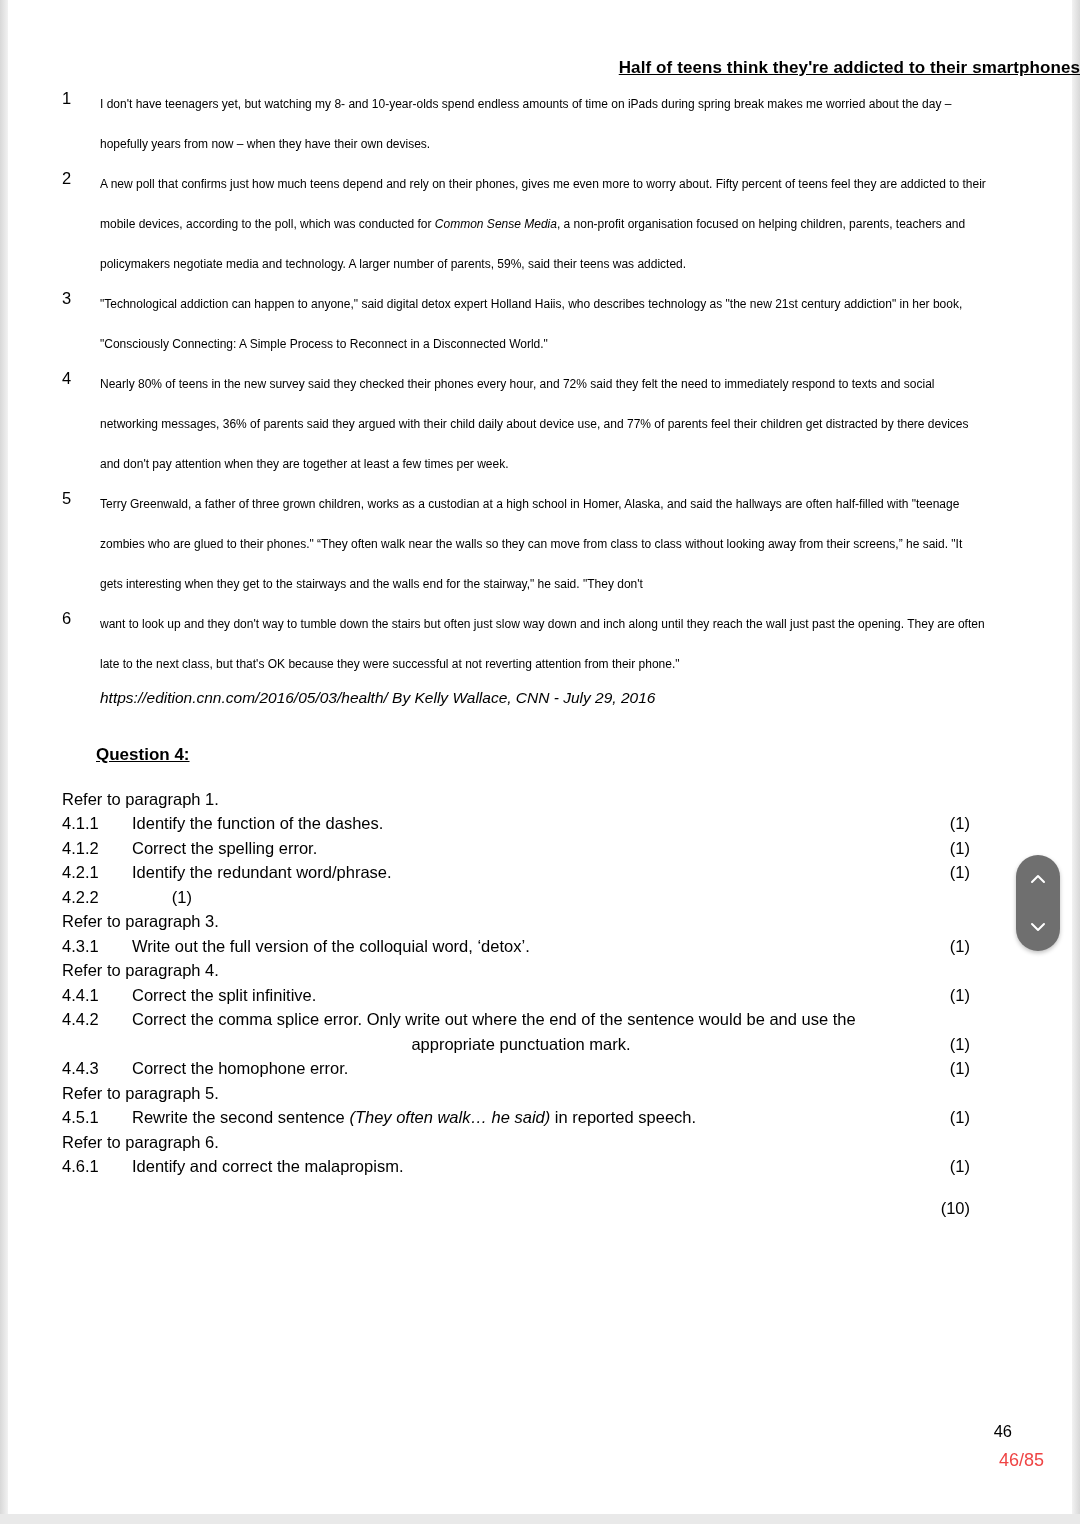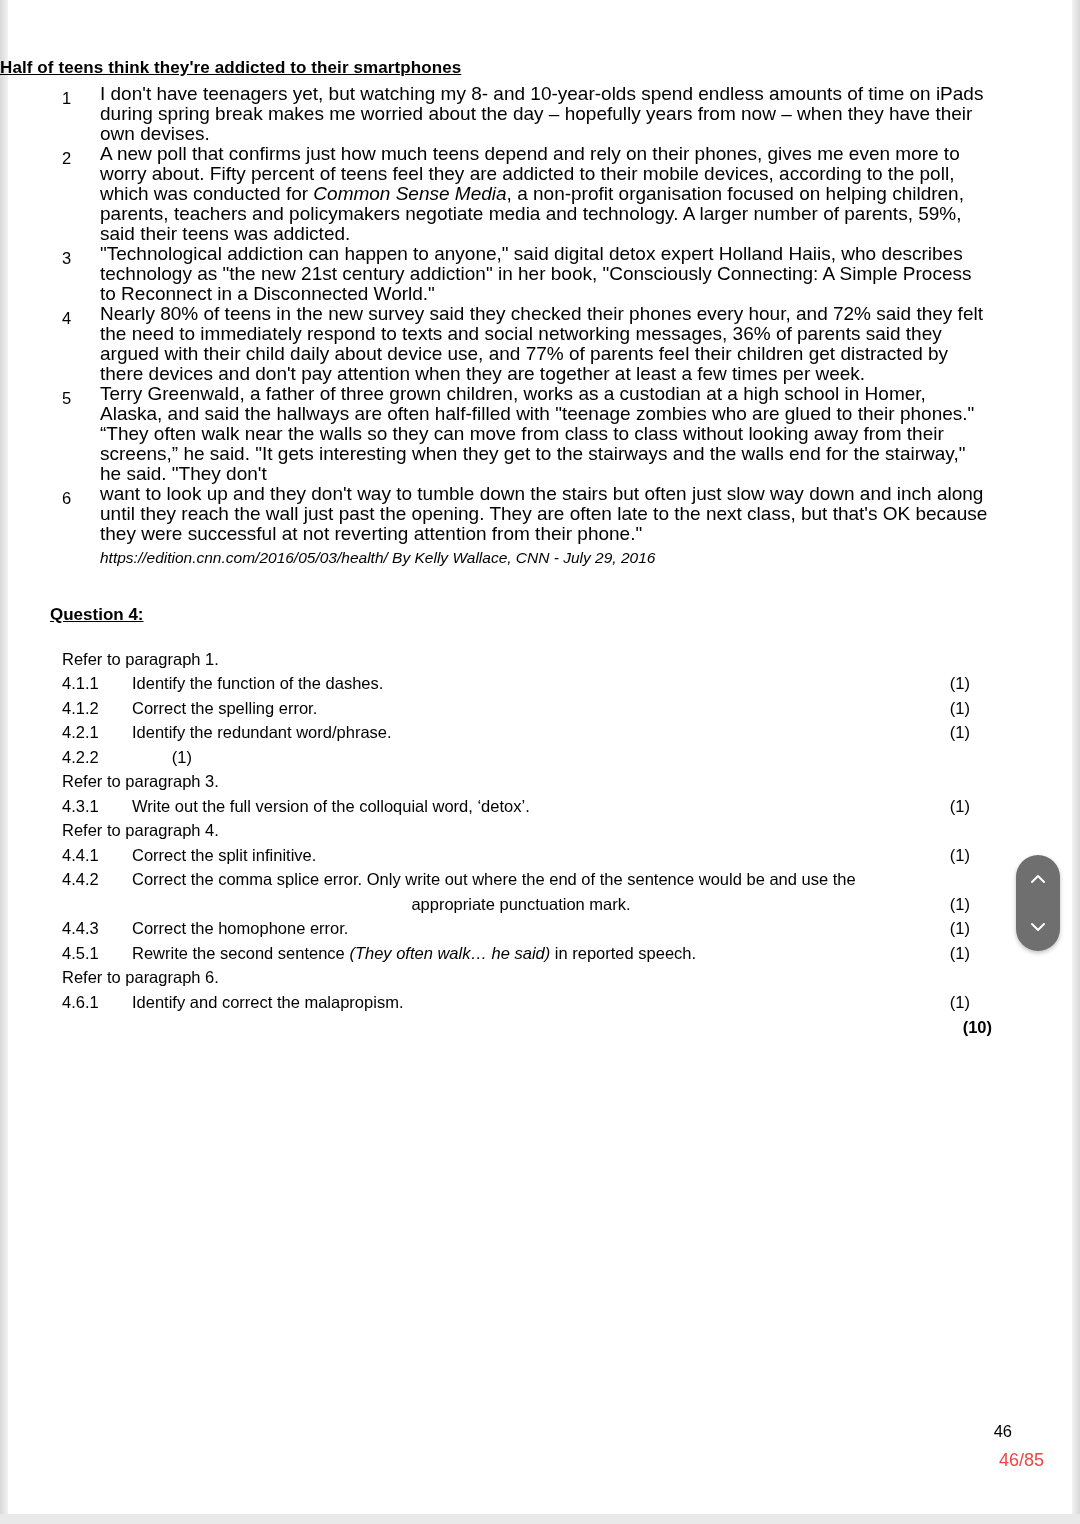--- a/index.html
+++ b/index.html
@@ -42,21 +42,21 @@
     background: #e9e9e9;
   }
 
   .content {
     position: absolute;
     left: 0; top: 0;
     width: 1080px;
   }
 
   .doc-title {
-    text-align: left;
+    text-align: right;
     font-weight: bold;
     font-size: 17px;
     text-decoration: underline;
     margin: 58px 0 6px 0;
     letter-spacing: 0.1px;
   }
 
   .para {
     display: flex;
     align-items: flex-start;
@@ -64,33 +64,33 @@
     padding: 0 92px 0 62px;
   }
   .para-num {
     width: 38px;
     flex: 0 0 38px;
     font-size: 16.5px;
     line-height: 28.5px;
   }
   .para-text {
     flex: 1;
-    font-size: 19px;
-    line-height: 20px;
+    font-size: 12px;
+    line-height: 40px;
     text-align: left;
   }
   .source {
     padding: 0 92px 0 100px;
     font-size: 15.5px;
     font-style: italic;
     line-height: 28.5px;
   }
 
   .question-head {
-    padding: 0 0 0 50px;
+    padding: 0 0 0 96px;
     margin-top: 32px;
     font-size: 17px;
     font-weight: bold;
     text-decoration: underline;
   }
 
   .qblock {
     margin-top: 22px;
     padding: 0 0 0 62px;
   }
@@ -120,26 +120,26 @@
   }
   .qmark {
     flex: 0 0 60px;
     width: 60px;
     text-align: right;
   }
   .qrow.two-line .qmark {
     align-self: flex-end;
   }
   .total {
-    margin-top: 4px;
+    margin-top: 20px;
     width: 908px;
-    padding-left: 84px;
+    padding-left: 62px;
     text-align: right;
     font-size: 16.5px;
-    font-weight: bold;
+    font-weight: normal;
   }
   .total-inner {
     display: inline-block;
     padding-right: 0;
   }
 
   .page-number {
     position: absolute;
     right: 68px;
     top: 1422px;
@@ -267,20 +267,21 @@
           <span class="cont">appropriate punctuation mark.</span>
         </span>
         <span class="qmark">(1)</span>
       </div>
       <div class="qrow">
         <span class="qcode">4.4.3</span>
         <span class="qtext">Correct the homophone error.</span>
         <span class="qmark">(1)</span>
       </div>
 
+      <div class="refer">Refer to paragraph 5.</div>
       <div class="qrow">
         <span class="qcode">4.5.1</span>
         <span class="qtext"><span>Rewrite the second sentence </span><i class="it">(They often walk… he said)</i><span> in reported speech.</span></span>
         <span class="qmark">(1)</span>
       </div>
 
       <div class="refer">Refer to paragraph 6.</div>
       <div class="qrow">
         <span class="qcode">4.6.1</span>
         <span class="qtext">Identify and correct the malapropism.</span>

